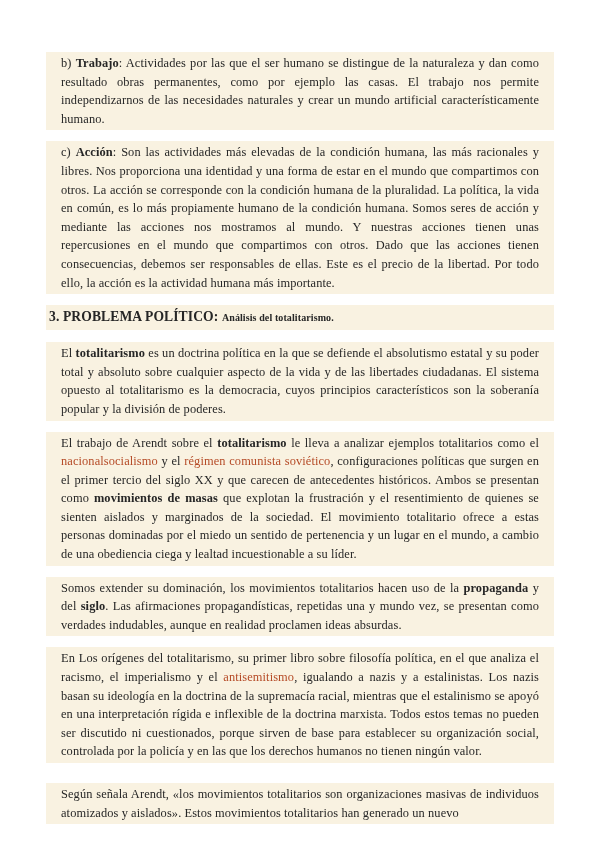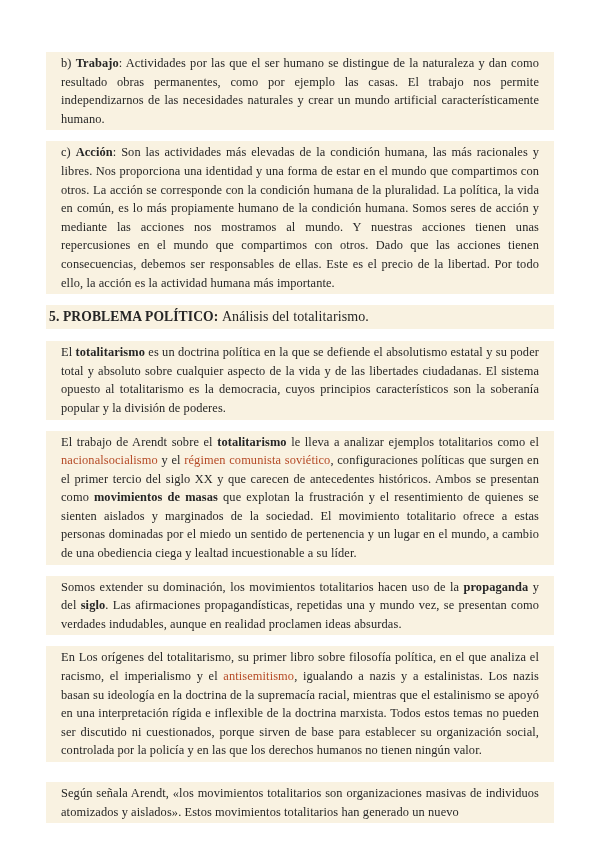--- a/index.html
+++ b/index.html
@@ -34,27 +34,27 @@
     line-height:17px;
     padding:3px 3px 4px 3px;
     margin:2px 0 12px 0;
     text-align:left;
   }
   .gap-before{margin-top:20px;}
   .run-b{font-weight:700;}
   .run-i{}
   .run-red{color:var(--red);}
   .run-hmain{font-size:13.6px;font-weight:700;}
-  .run-hsub{font-size:14px;font-weight:400;}
+  .run-hsub{font-size:10px;font-weight:700;}
 </style>
 </head>
 <body>
 
 <div class="page-content">
     <p class="para"><span>b) </span><span class="run-b">Trabajo</span><span>: Actividades por las que el ser humano se distingue de la naturaleza y dan como resultado obras permanentes, como por ejemplo las casas. El trabajo nos permite independizarnos de las necesidades naturales y crear un mundo artificial característicamente humano.</span></p>
     <p class="para"><span>c) </span><span class="run-b">Acción</span><span>: Son las actividades más elevadas de la condición humana, las más racionales y libres. Nos proporciona una identidad y una forma de estar en el mundo que compartimos con otros. La acción se corresponde con la condición humana de la pluralidad. La política, la vida en común, es lo más propiamente humano de la condición humana. Somos seres de acción y mediante las acciones nos mostramos al mundo. Y nuestras acciones tienen unas repercusiones en el mundo que compartimos con otros. Dado que las acciones tienen consecuencias, debemos ser responsables de ellas. Este es el precio de la libertad. Por todo ello, la acción es la actividad humana más importante.</span></p>
-    <h2 class="para heading"><span class="run-hmain">5. PROBLEMA POLÍTICO: </span><span class="run-hsub">Análisis del totalitarismo.</span></h2>
+    <h2 class="para heading"><span class="run-hmain">3. PROBLEMA POLÍTICO: </span><span class="run-hsub">Análisis del totalitarismo.</span></h2>
     <p class="para"><span>El </span><span class="run-b">totalitarismo</span><span> es un doctrina política en la que se defiende el absolutismo estatal y su poder total y absoluto sobre cualquier aspecto de la vida y de las libertades ciudadanas. El sistema opuesto al totalitarismo es la democracia, cuyos principios característicos son la soberanía popular y la división de poderes.</span></p>
     <p class="para"><span>El trabajo de Arendt sobre el </span><span class="run-b">totalitarismo</span><span> le lleva a analizar ejemplos totalitarios como el </span><span class="run-red">nacionalsocialismo</span><span> y el </span><span class="run-red">régimen comunista soviético</span><span>, configuraciones políticas que surgen en el primer tercio del siglo XX y que carecen de antecedentes históricos. Ambos se presentan como </span><span class="run-b">movimientos de masas</span><span> que explotan la frustración y el resentimiento de quienes se sienten aislados y marginados de la sociedad. El movimiento totalitario ofrece a estas personas dominadas por el miedo un sentido de pertenencia y un lugar en el mundo, a cambio de una obediencia ciega y lealtad incuestionable a su líder.</span></p>
     <p class="para"><span>Somos extender su dominación, los movimientos totalitarios hacen uso de la </span><span class="run-b">propaganda</span><span> y del </span><span class="run-b">siglo</span><span>. Las afirmaciones propagandísticas, repetidas una y mundo vez, se presentan como verdades indudables, aunque en realidad proclamen ideas absurdas.</span></p>
     <p class="para"><span>En </span><span class="run-i">Los orígenes del totalitarismo,</span><span> su primer libro sobre filosofía política, en el que analiza el racismo, el imperialismo y el </span><span class="run-red">antisemitismo</span><span>, igualando a nazis y a estalinistas. Los nazis basan su ideología en la doctrina de la supremacía racial, mientras que el estalinismo se apoyó en una interpretación rígida e inflexible de la doctrina marxista. Todos estos temas no pueden ser discutido ni cuestionados, porque sirven de base para establecer su organización social, controlada por la policía y en las que los derechos humanos no tienen ningún valor.</span></p>
     <p class="para gap-before"><span>Según señala Arendt, «los movimientos totalitarios son organizaciones masivas de individuos atomizados y aislados». Estos movimientos totalitarios han generado un nuevo</span></p>
   </div>
 
 </body></html>

